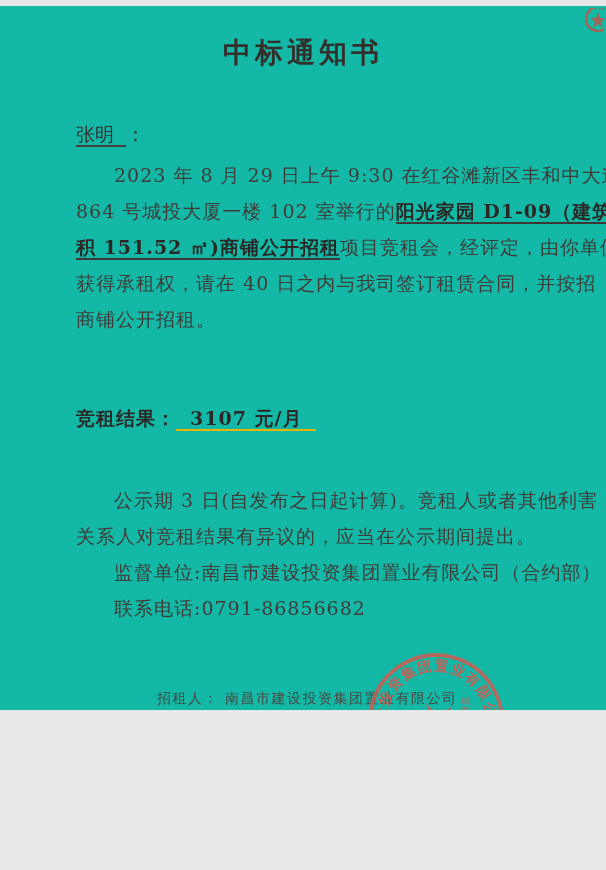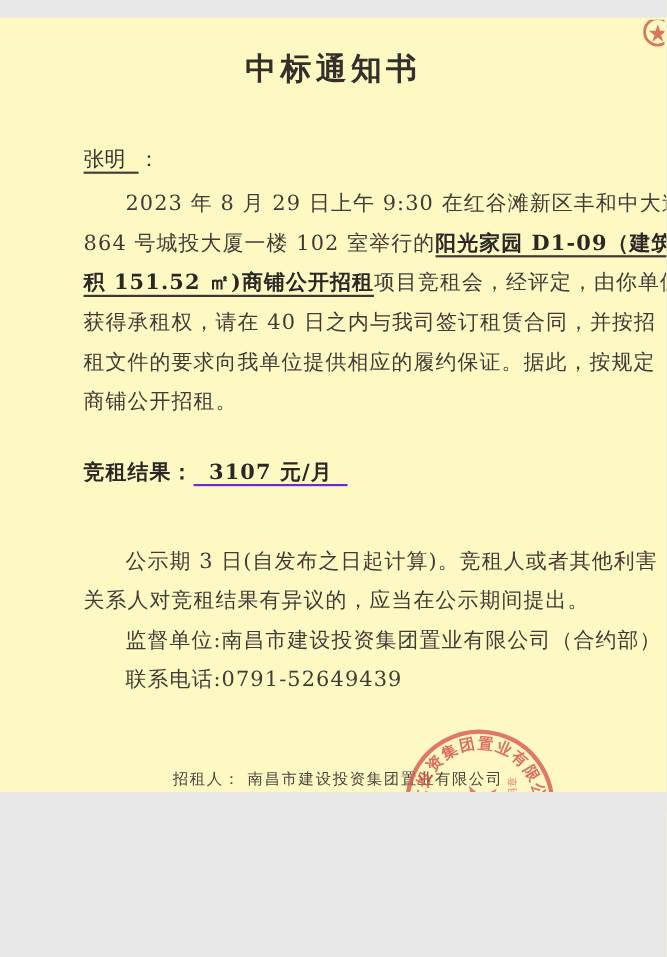--- a/index.html
+++ b/index.html
@@ -1,20 +1,20 @@
 <!DOCTYPE html>
 <html><head>
 <meta charset="utf-8">
 <style>
   html,body{margin:0;padding:0;background:#e8e8e8;}
   .page{
     position:relative;
     width:606px;height:704px;
-    margin:16px auto;
-    background:#fef9c3;
+    margin:6px auto;
+    background:#14b8a6;
     overflow:hidden;
     font-family:"DejaVu Serif","Liberation Serif",serif;
     color:#403b37;
   }
   .doc-title{
     position:absolute;top:28px;left:0;width:100%;
     text-align:center;
     font-size:28px;font-weight:700;letter-spacing:4px;
     color:#33302c;
   }
@@ -44,21 +44,21 @@
     font-weight:700;color:#2a2724;
     border-bottom:2px solid #3c3733;
   }
   .result-line{
     position:absolute;top:400px;left:76px;
     font-size:19px;
   }
   .result-label{font-weight:700;color:#2a2724;letter-spacing:1px;}
   .result-value{
     font-weight:700;color:#2a2724;letter-spacing:1px;
-    border-bottom:2px solid #6d28d9;
+    border-bottom:2px solid #eab308;
     padding:0 14px;
   }
   .sign-lessor{
     position:absolute;top:684px;left:157px;
     font-size:14px;letter-spacing:1.5px;color:#4a4540;
   }
   .sign-date{
     position:absolute;top:721px;left:364px;
     font-size:19px;letter-spacing:2px;color:#4a4540;
   }
@@ -101,33 +101,32 @@
 
   <div class="recipient">
     <span class="u-name">张明</span><span>：</span>
   </div>
 
   <div class="body-para para-1">
     <div class="line indent"><span>2023 年 8 月 29 日上午 9:30 在红谷滩新区丰和中大道</span></div>
     <div class="line"><span>864 号城投大厦一楼 102 室举行的</span><span class="bu">阳光家园 D1-09（建筑面</span></div>
     <div class="line"><span class="bu">积 151.52 ㎡)商铺公开招租</span><span>项目竞租会，经评定，由你单位</span></div>
     <div class="line"><span>获得承租权，请在 40 日之内与我司签订租赁合同，并按招</span></div>
-    <div class="line"><span>租文件的要求向我单位提供相应的履约保证。据此，按规定</span></div>
     <div class="line last"><span>商铺公开招租。</span></div>
   </div>
 
   <div class="result-line">
     <span class="result-label">竞租结果：</span><span class="result-value">3107 元/月</span>
   </div>
 
   <div class="body-para para-2">
     <div class="line indent"><span>公示期 3 日(自发布之日起计算)。竞租人或者其他利害</span></div>
     <div class="line last"><span>关系人对竞租结果有异议的，应当在公示期间提出。</span></div>
     <div class="line last indent"><span>监督单位:南昌市建设投资集团置业有限公司（合约部）</span></div>
-    <div class="line last indent"><span>联系电话:0791-52649439</span></div>
+    <div class="line last indent"><span>联系电话:0791-86856682</span></div>
   </div>
 
   <div class="sign-lessor">招租人： 南昌市建设投资集团置业有限公司</div>
 
   <div class="stamp-wrap">
     <svg viewBox="0 0 200 200">
       <g id="stamp-g" transform="rotate(-30 100 100)">
         <circle class="stamp-ring" cx="100" cy="100" r="94"></circle>
         <path class="stamp-star" d="M100,72 L107.1,93.4 L129.6,93.6 L111.5,106.9 L118.2,128.4 L100,115.4 L81.8,128.4 L88.5,106.9 L70.4,93.6 L92.9,93.4 Z"></path>
       <text class="ring-ch" x="100" y="28" transform="rotate(-125 100 100)">南</text>

